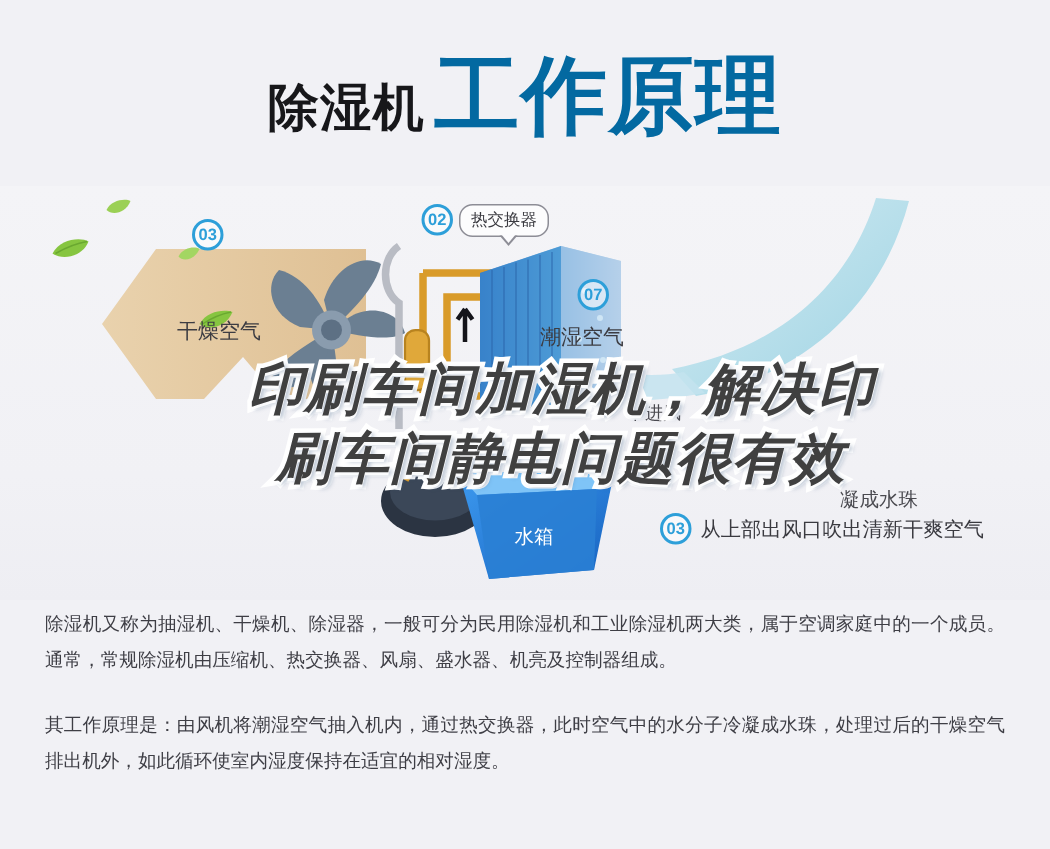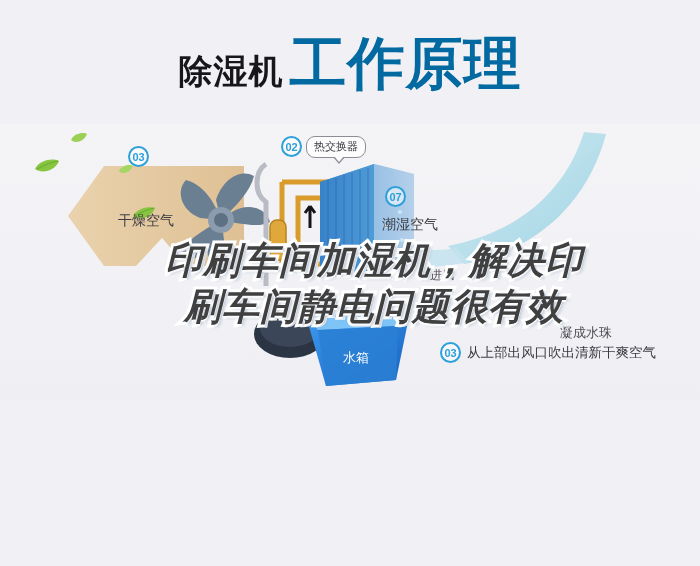--- a/index.html
+++ b/index.html
@@ -349,30 +349,34 @@
       <text x="56" y="56" font-size="13" fill="#ffffff" text-anchor="middle" font-family="DejaVu Sans, sans-serif">水箱</text>
     </svg>
 
     <div class="badge" style="left:128px; top:22px;">03</div>
     <div class="lbl lbl-dark" style="left:118px; top:88px; font-size:14px;">干燥空气</div>
 
     <div class="callout" style="left:306px; top:12px;">热交换器</div>
     <div class="badge" style="left:281px; top:12px;">02</div>
 
     <div class="badge" style="left:385px; top:62px;">07</div>
-    <div class="lbl lbl-dark" style="left:382px; top:92px; font-size:14px;font-family:Liberation Serif, serif;">潮湿空气</div>
+    <div class="lbl lbl-dark" style="left:360px; top:92px; font-size:14px;font-family:Liberation Serif, serif;">潮湿空气</div>
 
     <div class="lbl" style="left:418px; top:143px; font-size:12px;">中进风</div>
     <div class="lbl" style="left:560px; top:180px; font-size:13px;margin-top:20px;">凝成水珠</div>
 
     <div class="step3line">
       <div class="badge">03</div>
       <div class="step3text">从上部出风口吹出清新干爽空气</div>
     </div>
   </div>
 
   <div class="overlay">
     <div class="ov-line">印刷车间加湿机，解决印</div>
     <div class="ov-line">刷车间静电问题很有效</div>
   </div>
 
+  <div class="copy">
+    <p class="para">除湿机又称为抽湿机、干燥机、除湿器，一般可分为民用除湿机和工业除湿机两大类，属于空调家庭中的一个成员。通常，常规除湿机由压缩机、热交换器、风扇、盛水器、机亮及控制器组成。</p>
+    <p class="para">其工作原理是：由风机将潮湿空气抽入机内，通过热交换器，此时空气中的水分子冷凝成水珠，处理过后的干燥空气排出机外，如此循环使室内湿度保持在适宜的相对湿度。</p>
+  </div>
 
 </div>
 
 </body></html>

